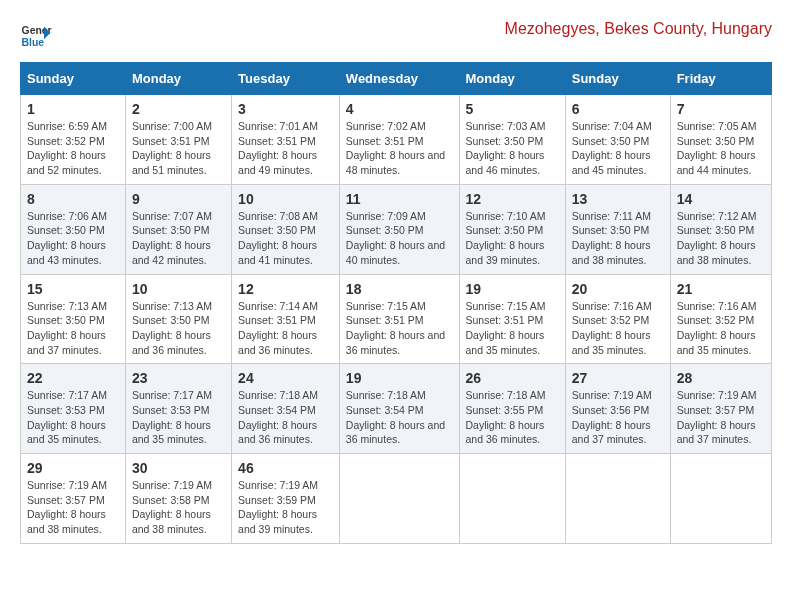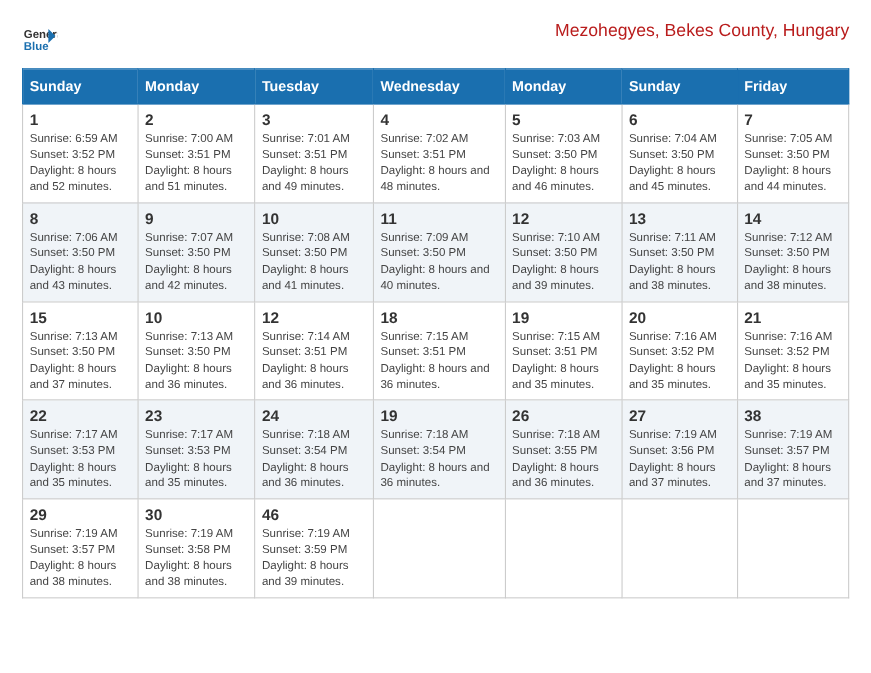--- a/index.html
+++ b/index.html
@@ -134,21 +134,21 @@
         <td><span class="day-num">20</span><span class="day-detail">Sunrise: 7:16 AM<br>Sunset: 3:52 PM<br>Daylight: 8 hours and 35 minutes.</span></td>
         <td><span class="day-num">21</span><span class="day-detail">Sunrise: 7:16 AM<br>Sunset: 3:52 PM<br>Daylight: 8 hours and 35 minutes.</span></td>
       </tr>
       <tr>
         <td><span class="day-num">22</span><span class="day-detail">Sunrise: 7:17 AM<br>Sunset: 3:53 PM<br>Daylight: 8 hours and 35 minutes.</span></td>
         <td><span class="day-num">23</span><span class="day-detail">Sunrise: 7:17 AM<br>Sunset: 3:53 PM<br>Daylight: 8 hours and 35 minutes.</span></td>
         <td><span class="day-num">24</span><span class="day-detail">Sunrise: 7:18 AM<br>Sunset: 3:54 PM<br>Daylight: 8 hours and 36 minutes.</span></td>
         <td><span class="day-num">19</span><span class="day-detail">Sunrise: 7:18 AM<br>Sunset: 3:54 PM<br>Daylight: 8 hours and 36 minutes.</span></td>
         <td><span class="day-num">26</span><span class="day-detail">Sunrise: 7:18 AM<br>Sunset: 3:55 PM<br>Daylight: 8 hours and 36 minutes.</span></td>
         <td><span class="day-num">27</span><span class="day-detail">Sunrise: 7:19 AM<br>Sunset: 3:56 PM<br>Daylight: 8 hours and 37 minutes.</span></td>
-        <td><span class="day-num">38</span><span class="day-detail">Sunrise: 7:19 AM<br>Sunset: 3:57 PM<br>Daylight: 8 hours and 37 minutes.</span></td>
+        <td><span class="day-num">28</span><span class="day-detail">Sunrise: 7:19 AM<br>Sunset: 3:57 PM<br>Daylight: 8 hours and 37 minutes.</span></td>
       </tr>
       <tr>
         <td><span class="day-num">29</span><span class="day-detail">Sunrise: 7:19 AM<br>Sunset: 3:57 PM<br>Daylight: 8 hours and 38 minutes.</span></td>
         <td><span class="day-num">30</span><span class="day-detail">Sunrise: 7:19 AM<br>Sunset: 3:58 PM<br>Daylight: 8 hours and 38 minutes.</span></td>
         <td><span class="day-num">46</span><span class="day-detail">Sunrise: 7:19 AM<br>Sunset: 3:59 PM<br>Daylight: 8 hours and 39 minutes.</span></td>
         <td class="empty-cell"></td>
         <td class="empty-cell"></td>
         <td class="empty-cell"></td>
         <td class="empty-cell"></td>
       </tr>

